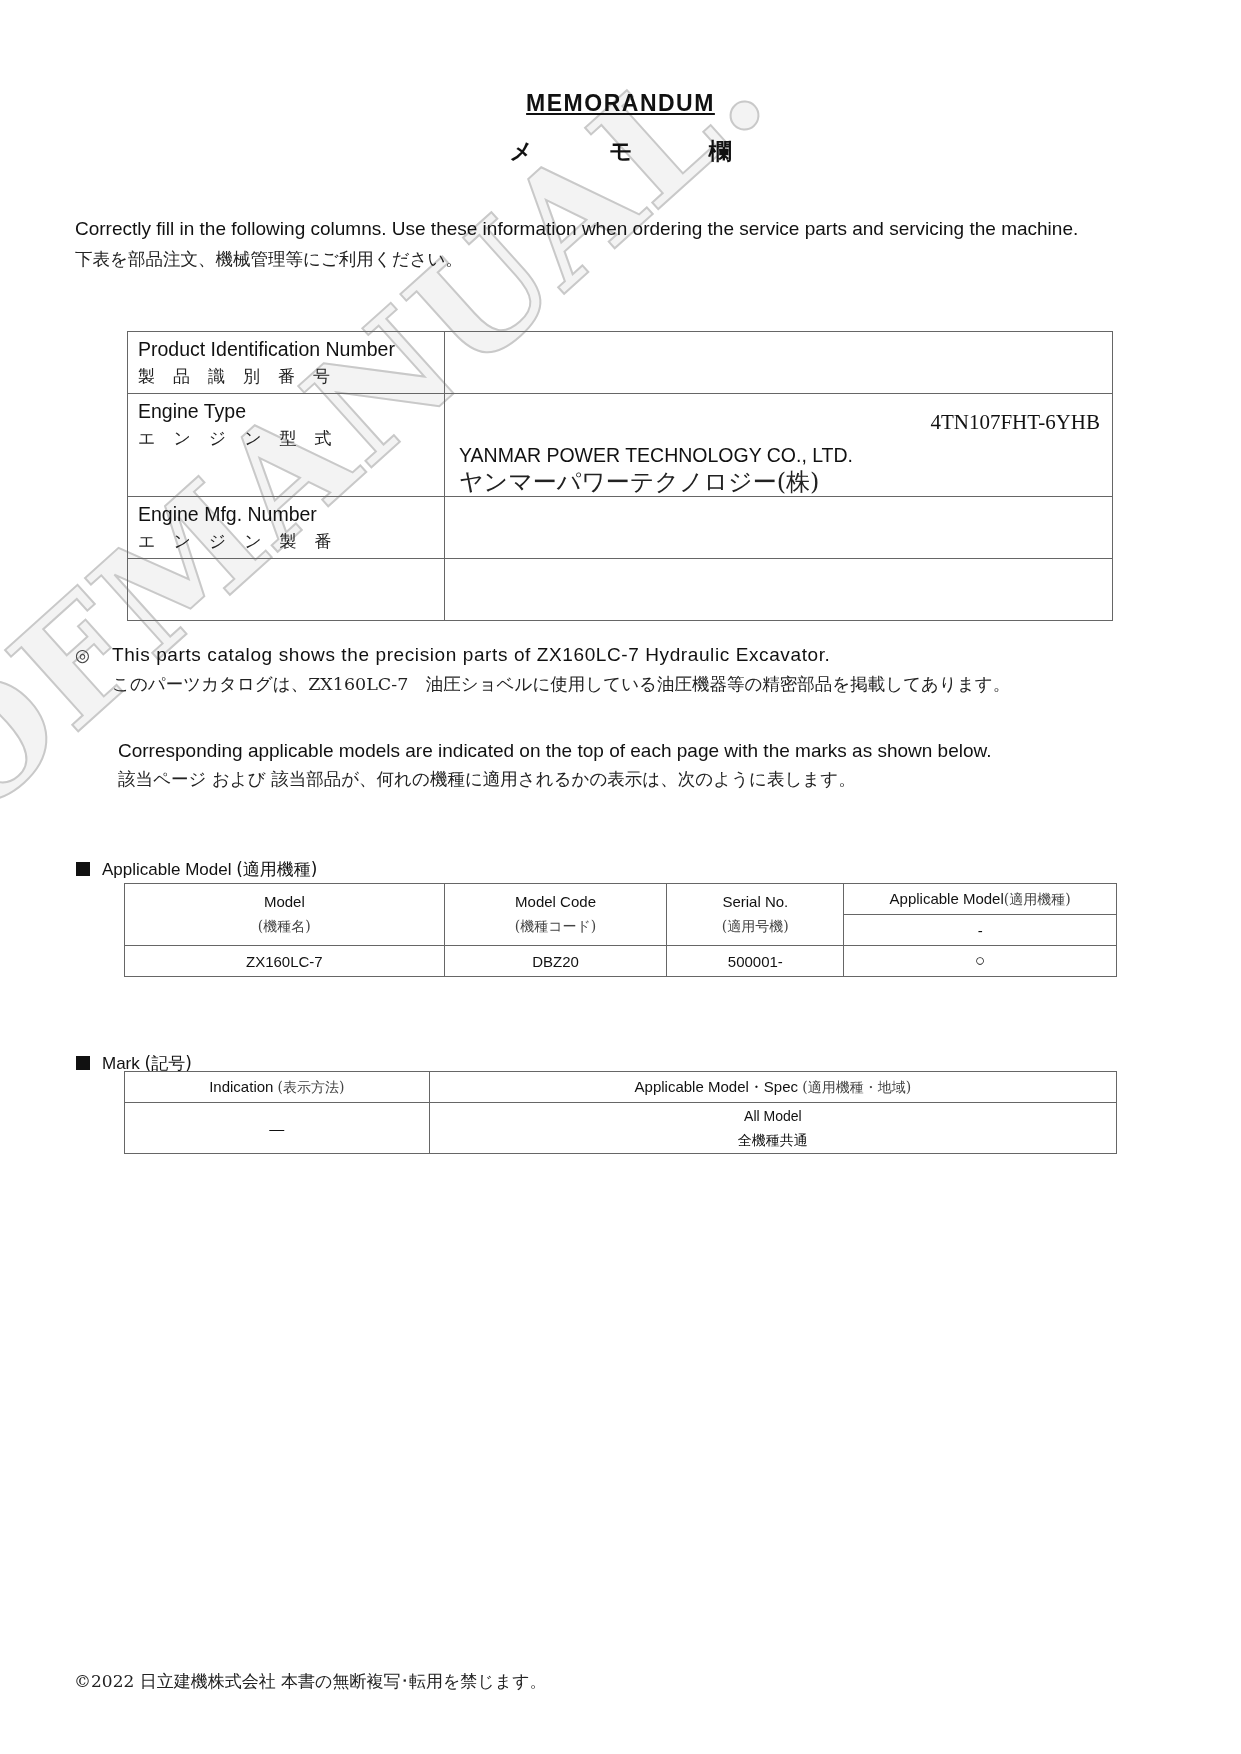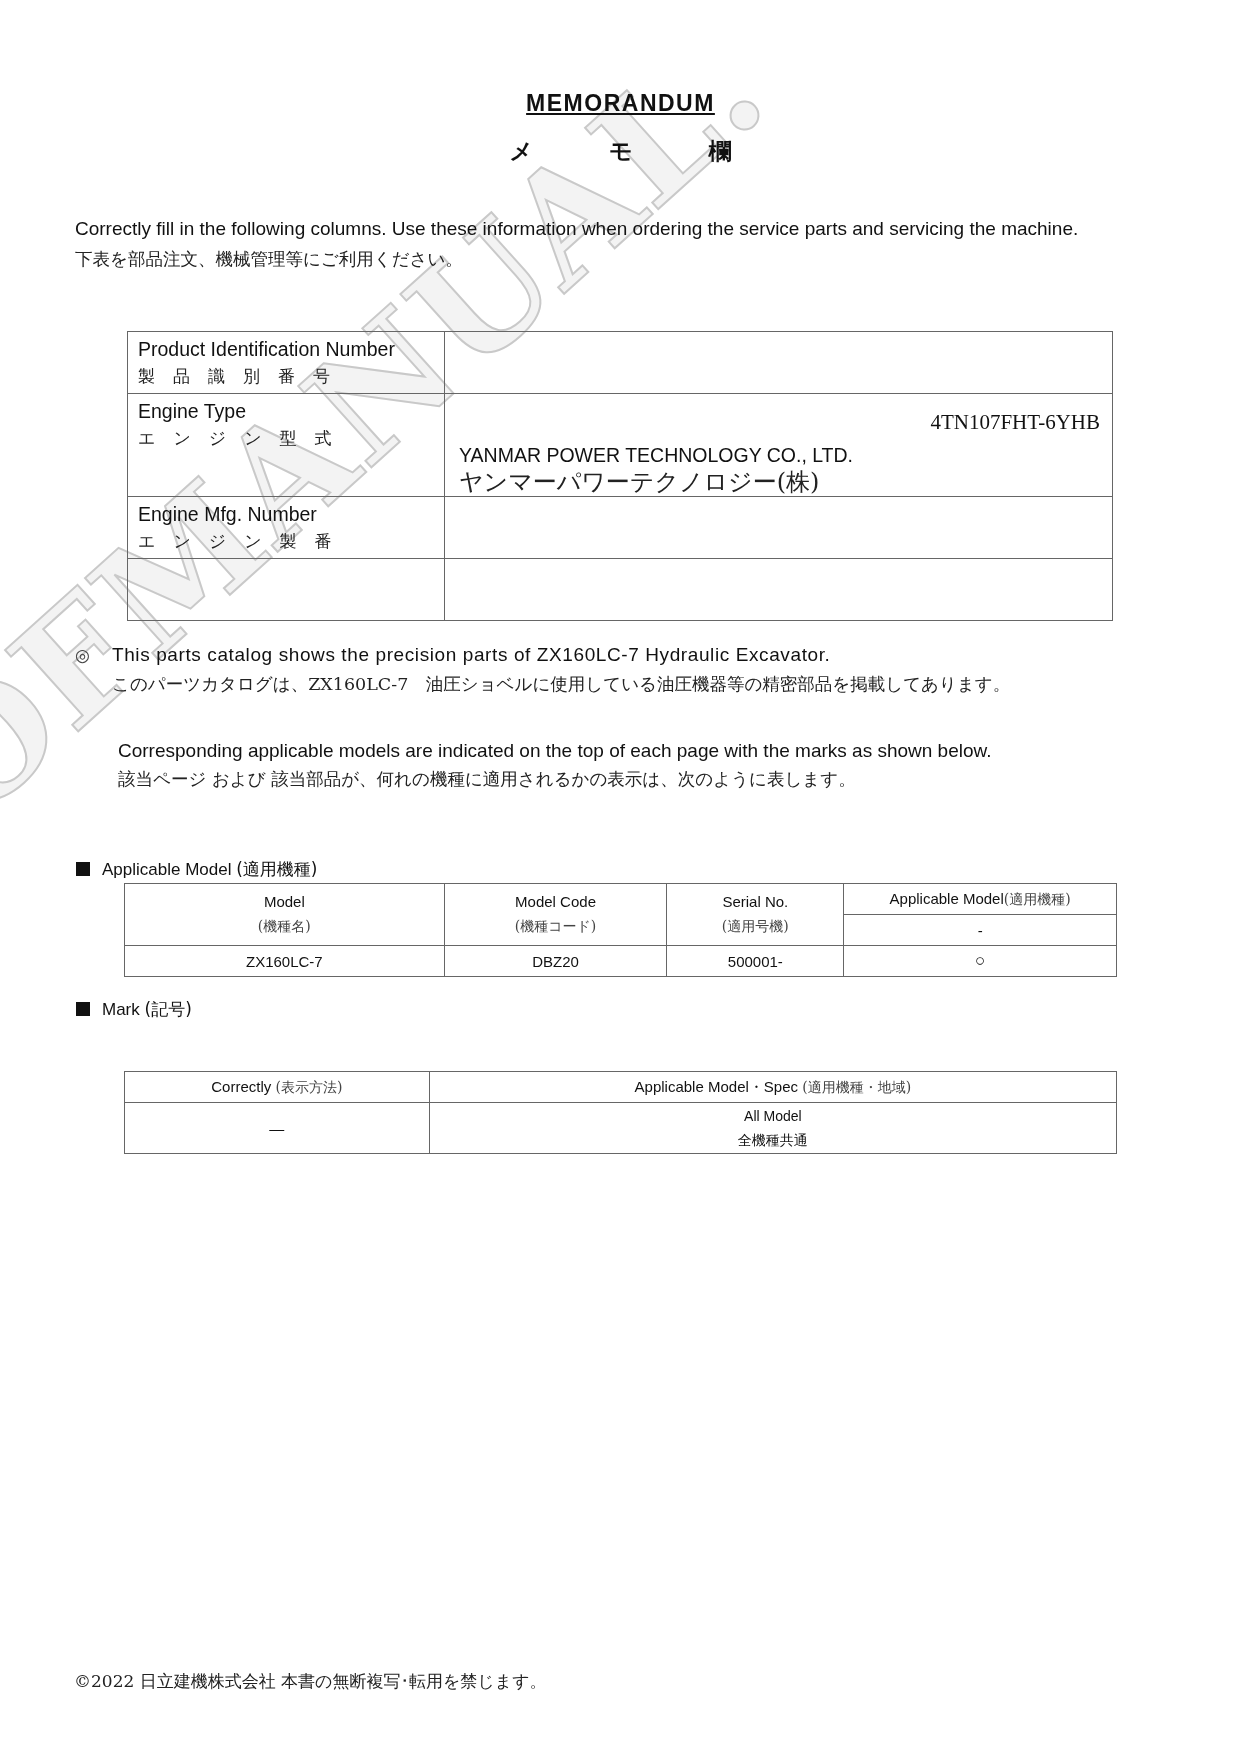--- a/index.html
+++ b/index.html
@@ -184,33 +184,33 @@
       </tr>
       <tr>
         <td>ZX160LC-7</td>
         <td>DBZ20</td>
         <td>500001-</td>
         <td style="font-size:17px">○</td>
       </tr>
     </tbody>
       </table>
 
-    <div class="section-head" style="top:998px;">
+    <div class="section-head" style="top:1052px;">
       <span class="sq"></span><span>Mark</span> <span class="jp">(記号)</span>
     </div>
 
     <table class="mark-table">
       <colgroup>
           <col style="width:305px">
           <col style="width:688px">
         </colgroup>
       <tbody>
           <tr style="height:31px">
         <td>
-          <span>Correctly</span> <span class="jp">(表示方法)</span>
+          <span>Indication</span> <span class="jp">(表示方法)</span>
         </td>
         <td>
           <span>Applicable Model・Spec</span> <span class="jp">(適用機種・地域)</span>
         </td>
       </tr>
       <tr style="height:51px">
         <td>—</td>
         <td style="line-height:24px">
           <div style="font-size:14px">All Model</div>
           <div style="font-family:'DejaVu Sans',sans-serif;font-size:14px">全機種共通</div>

